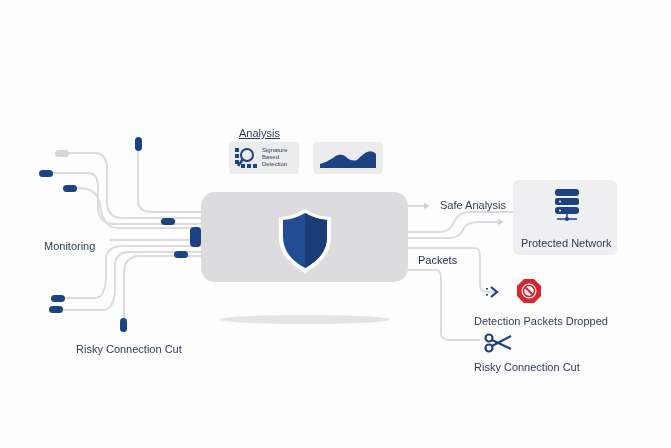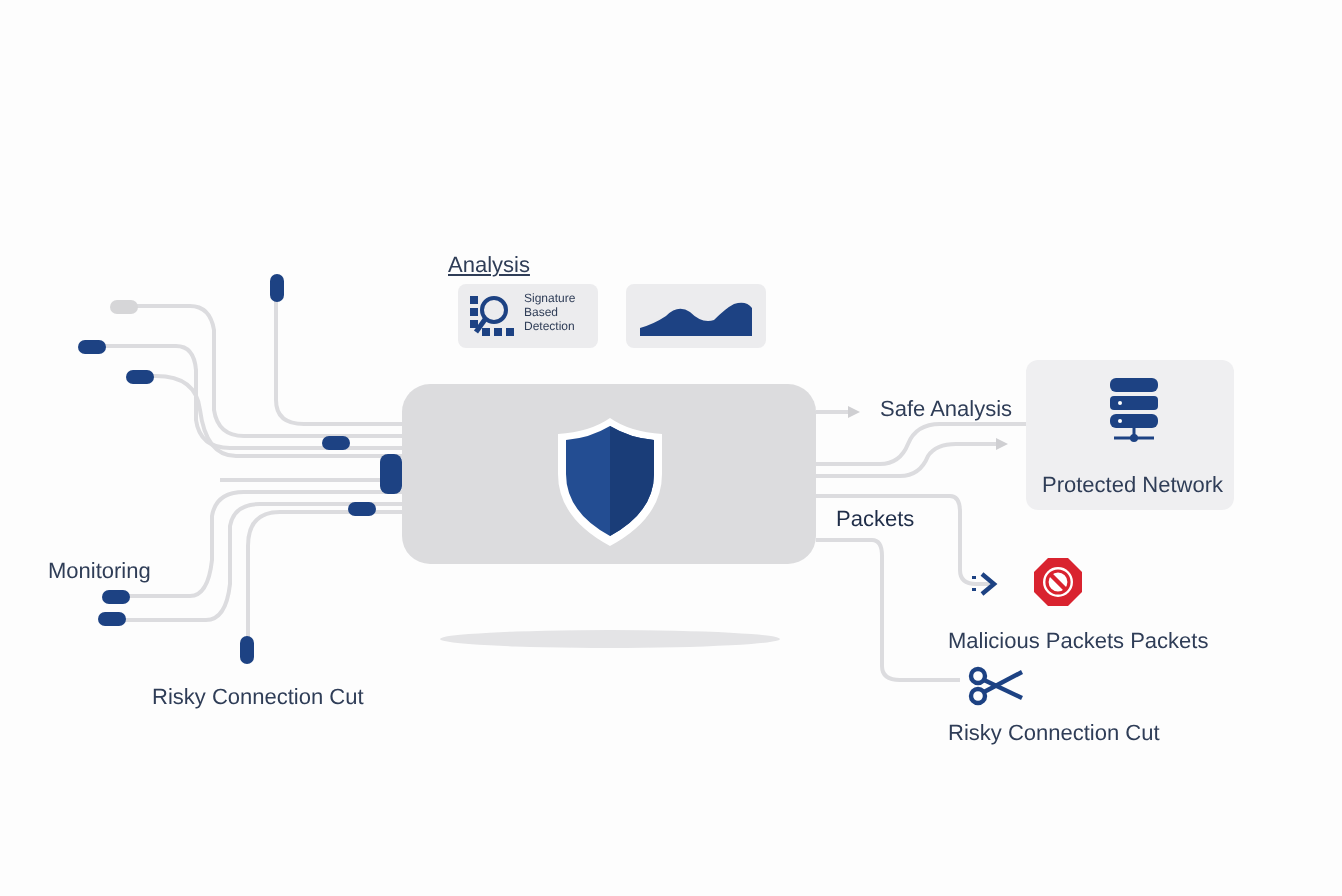--- a/index.html
+++ b/index.html
@@ -64,24 +64,24 @@
 <div class="node h grey" style="left:55px;top:150px;"></div>
 <div class="node h" style="left:39px;top:170px;"></div>
 <div class="node h" style="left:63px;top:185px;"></div>
 <div class="node h" style="left:161px;top:218px;"></div>
 <div class="node" style="left:190px;top:227px;width:11px;height:20px;"></div>
 <div class="node h" style="left:174px;top:251px;"></div>
 <div class="node h" style="left:51px;top:295px;"></div>
 <div class="node h" style="left:49px;top:306px;"></div>
 <div class="node v" style="left:120px;top:318px;"></div>
 
-<div class="abs label" style="left:24px;top:240px;margin-top:40px;">Monitoring</div>
+<div class="abs label" style="left:44px;top:240px;">Monitoring</div>
 <div class="abs label" style="left:76px;top:343px;">Risky Connection Cut</div>
 
-<div class="abs label" style="left:224px;top:127px;text-decoration:underline;">Analysis</div>
+<div class="abs label" style="left:239px;top:127px;text-decoration:underline;">Analysis</div>
 <div class="abs card" style="left:229px;top:142px;width:70px;height:32px;">
   <svg class="abs" style="left:5px;top:5px;" width="24" height="22" viewBox="0 0 24 22">
     <g fill="#1d4283">
       <rect x="1" y="1" width="4" height="4"></rect>
         <rect x="1" y="7" width="4" height="4"></rect>
         <rect x="1" y="13" width="4" height="4"></rect>
       <rect x="7" y="17" width="4" height="4"></rect>
         <rect x="13" y="17" width="4" height="4"></rect>
         <rect x="19" y="17" width="4" height="4"></rect>
     </g>
@@ -132,21 +132,21 @@
       <rect x="0" y="8" width="2" height="1.5"></rect>
     </g>
   <path d="M5 1 L11 6 L5 11" fill="none" stroke="#1d4283" stroke-width="2.2"></path>
 </svg>
 <svg class="abs" style="left:516px;top:278px;" width="26" height="26" viewBox="0 0 26 26">
   <path d="M8 1 H18 L25 8 V18 L18 25 H8 L1 18 V8 Z" fill="#d9232f"></path>
   <circle cx="13" cy="13" r="7.5" fill="#fff"></circle>
   <circle cx="13" cy="13" r="5.5" fill="none" stroke="#d9232f" stroke-width="1.6"></circle>
   <line x1="9" y1="9" x2="17" y2="17" stroke="#d9232f" stroke-width="2.2"></line>
 </svg>
-<div class="abs label" style="left:474px;top:315px;">Malicious Packets Packets</div>
+<div class="abs label" style="left:474px;top:315px;">Detection Packets Dropped</div>
 
 <svg class="abs" style="left:484px;top:333px;" width="28" height="20" viewBox="0 0 28 20">
   <g fill="none" stroke="#1d4283" stroke-width="2.2">
     <circle cx="5" cy="5" r="3.5"></circle>
       <circle cx="5" cy="15" r="3.5"></circle>
     <line x1="8" y1="7" x2="27" y2="16"></line>
       <line x1="8" y1="13" x2="27" y2="3"></line>
   </g>
 </svg>
 <div class="abs label" style="left:474px;top:361px;">Risky Connection Cut</div>

